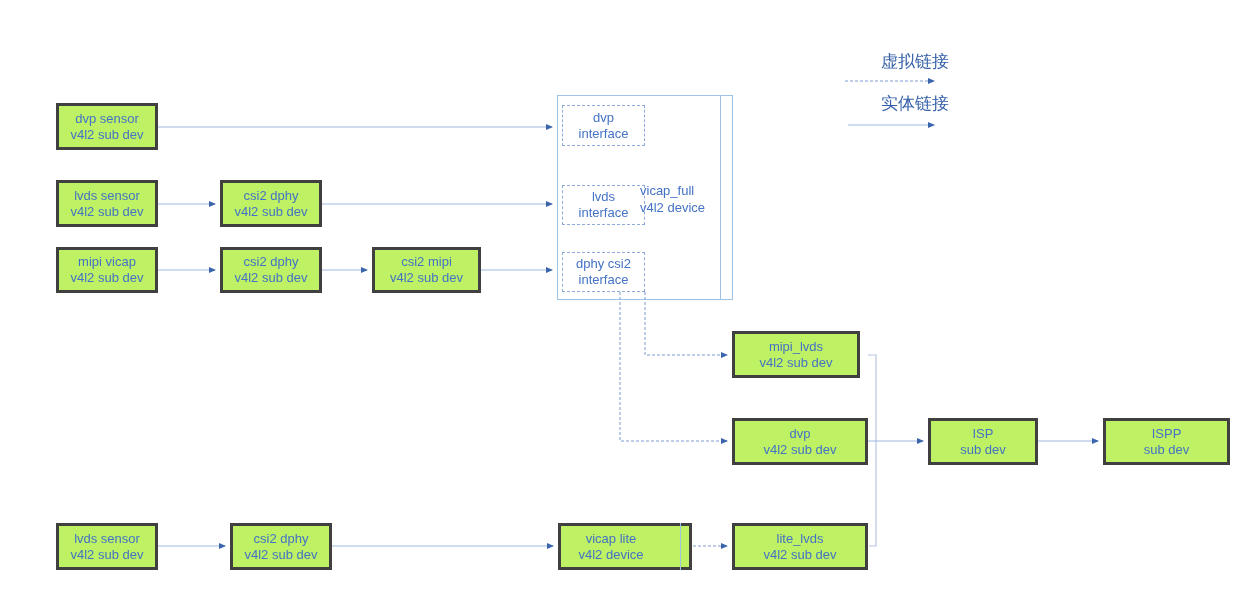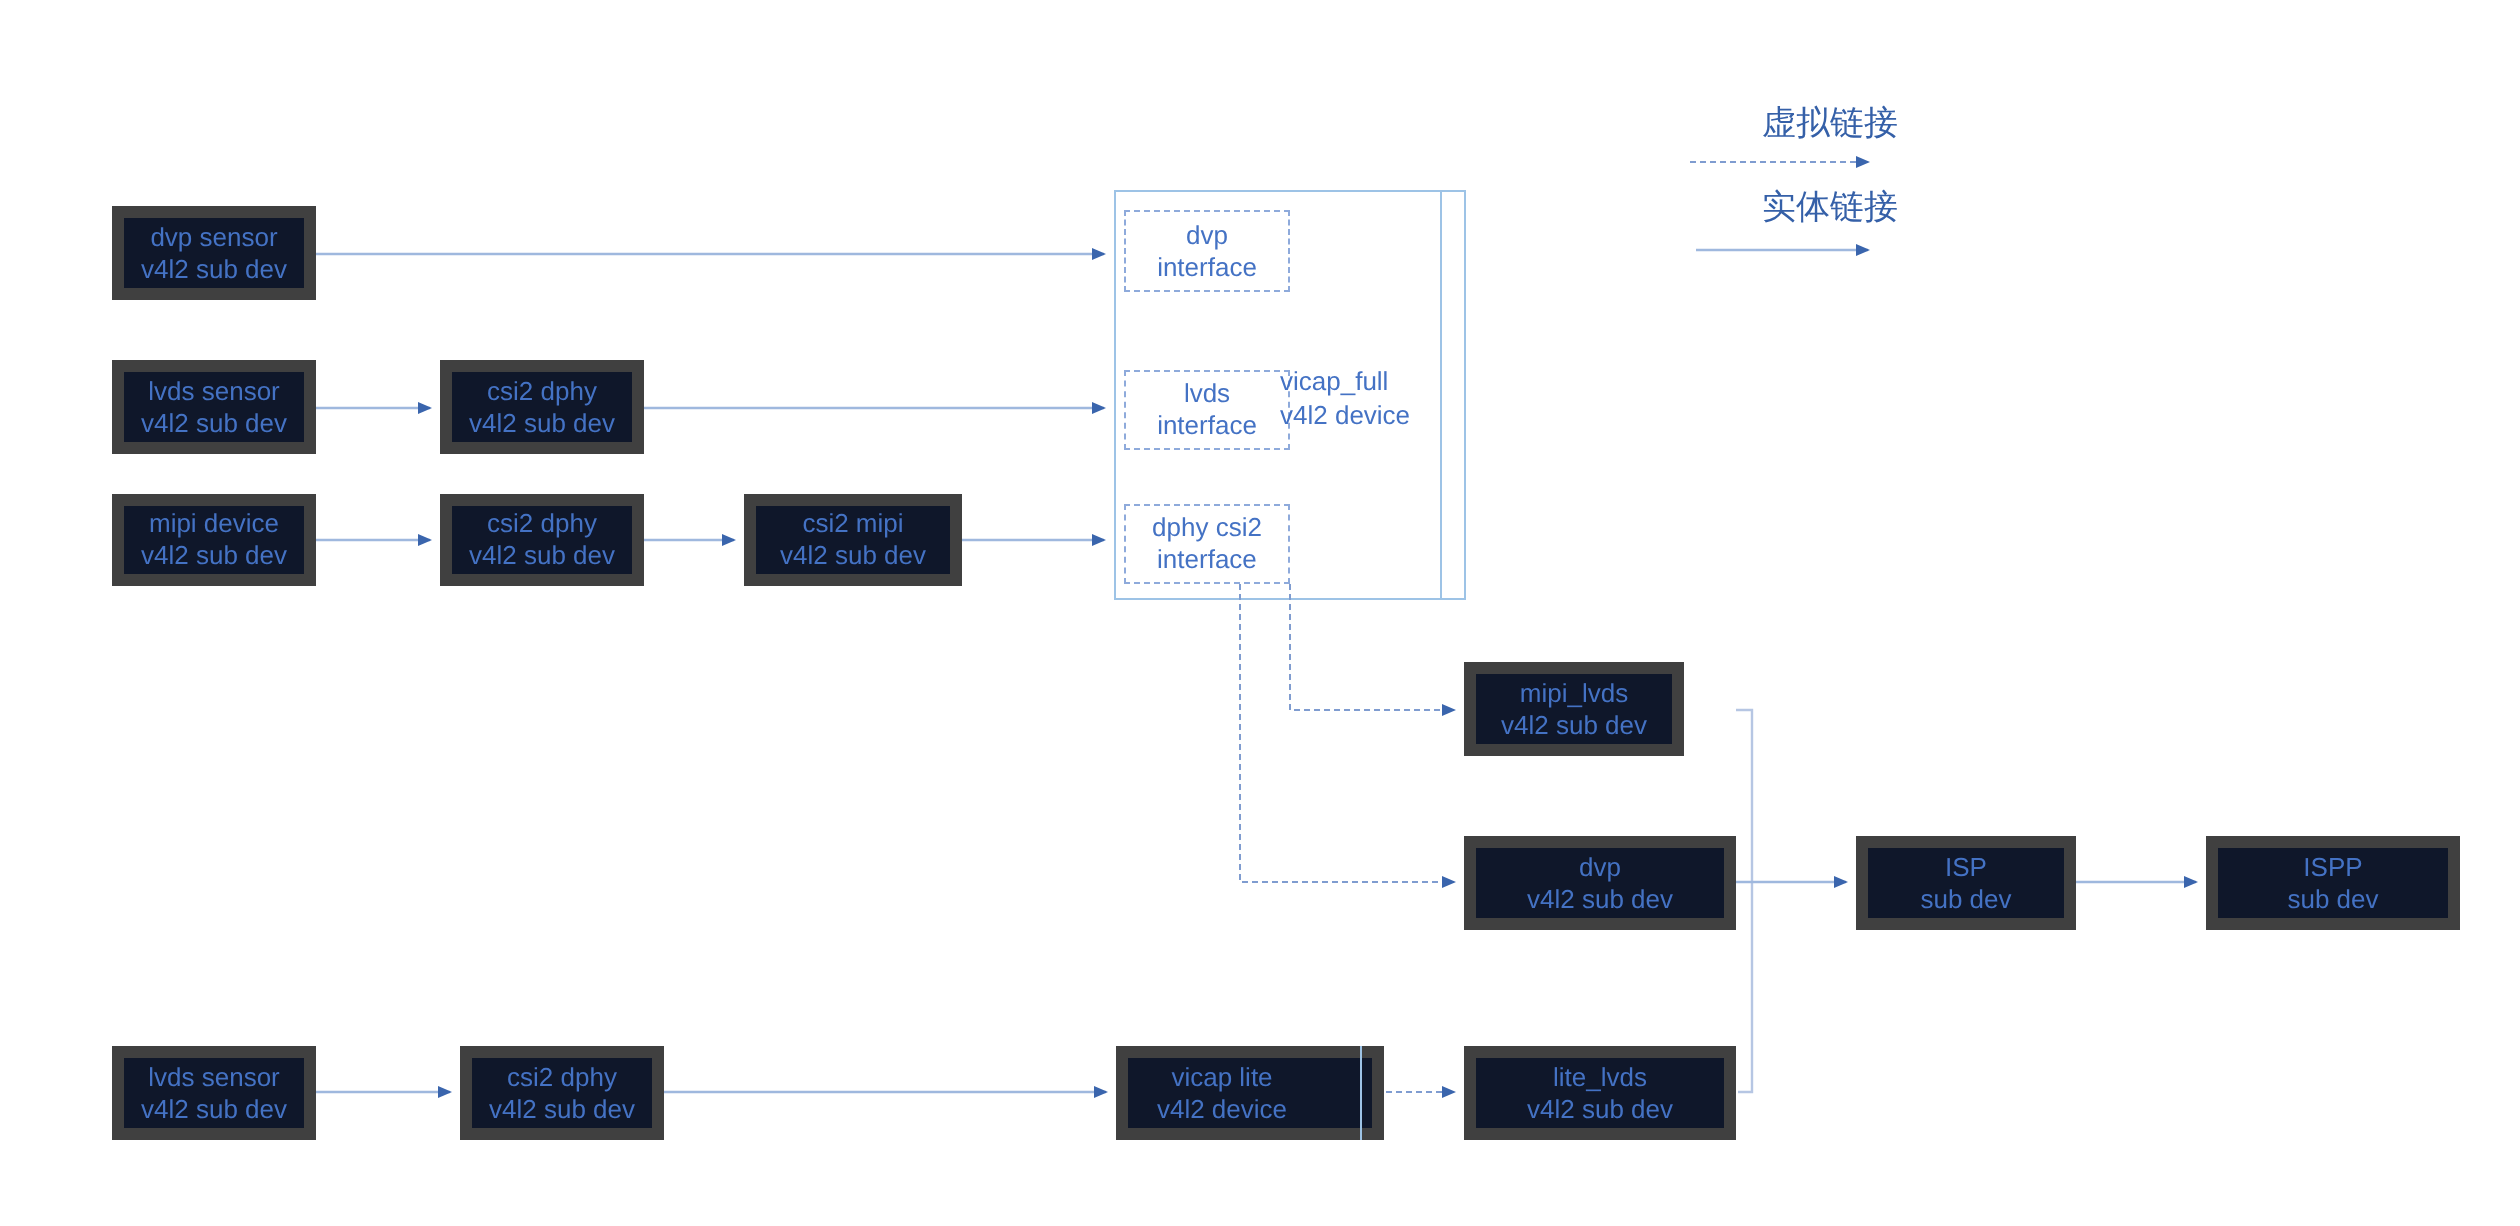--- a/index.html
+++ b/index.html
@@ -9,21 +9,21 @@
     background:#ffffff;
     font-family:"Liberation Sans","DejaVu Sans",sans-serif;
     overflow:hidden;
   }
   .edges{position:absolute;left:0;top:0;pointer-events:none;}
   .sl{stroke:#9fb8de;stroke-width:1.2;fill:none;}
   .dl{stroke:#7f9cd0;stroke-width:1;fill:none;stroke-dasharray:3 2;}
   .el{stroke:#b6c6e3;stroke-width:1.2;fill:none;}
   .node{
     position:absolute;box-sizing:border-box;
-    border:6px solid #404040;background:#0f172a;
+    border:3px solid #404040;background:#bef264;
     color:#4472c4;font-size:13px;line-height:16px;
     display:flex;align-items:center;justify-content:center;
     text-align:center;white-space:pre-line;
   }
   .bigbox{
     position:absolute;box-sizing:border-box;
     border:1px solid #9dc3e6;background:#fff;
   }
   .divider{
     position:absolute;top:0;bottom:0;width:0;
@@ -44,42 +44,42 @@
 </style>
 </head>
 <body>
 
 <div class="stage">
 
   <div class="node" style="left:56px;top:103px;width:102px;height:47px">dvp sensor
 v4l2 sub dev</div>
   <div class="node" style="left:56px;top:180px;width:102px;height:47px">lvds sensor
 v4l2 sub dev</div>
-  <div class="node" style="left:56px;top:247px;width:102px;height:46px">mipi device
+  <div class="node" style="left:56px;top:247px;width:102px;height:46px">mipi vicap
 v4l2 sub dev</div>
   <div class="node" style="left:220px;top:180px;width:102px;height:47px">csi2 dphy
 v4l2 sub dev</div>
   <div class="node" style="left:220px;top:247px;width:102px;height:46px">csi2 dphy
 v4l2 sub dev</div>
   <div class="node" style="left:372px;top:247px;width:109px;height:46px">csi2 mipi
 v4l2 sub dev</div>
 
   <div class="bigbox" style="left:557px;top:95px;width:176px;height:205px">
     <div class="divider" style="left:162px"></div>
   </div>
   <div class="node dashedbox" style="left:562px;top:105px;width:83px;height:41px">dvp
 interface</div>
   <div class="node dashedbox" style="left:562px;top:185px;width:83px;height:40px">lvds
 interface</div>
   <div class="node dashedbox" style="left:562px;top:252px;width:83px;height:40px">dphy csi2
 interface</div>
   <div class="floatlabel" style="left:640px;top:182px;width:96px">vicap_full
 v4l2 device</div>
 
-  <div class="node" style="left:732px;top:331px;width:110px;height:47px">mipi_lvds
+  <div class="node" style="left:732px;top:331px;width:128px;height:47px">mipi_lvds
 v4l2 sub dev</div>
   <div class="node" style="left:732px;top:418px;width:136px;height:47px">dvp
 v4l2 sub dev</div>
   <div class="node" style="left:928px;top:418px;width:110px;height:47px">ISP
 sub dev</div>
   <div class="node" style="left:1103px;top:418px;width:127px;height:47px">ISPP
 sub dev</div>
 
   <div class="node" style="left:56px;top:523px;width:102px;height:47px">lvds sensor
 v4l2 sub dev</div>

